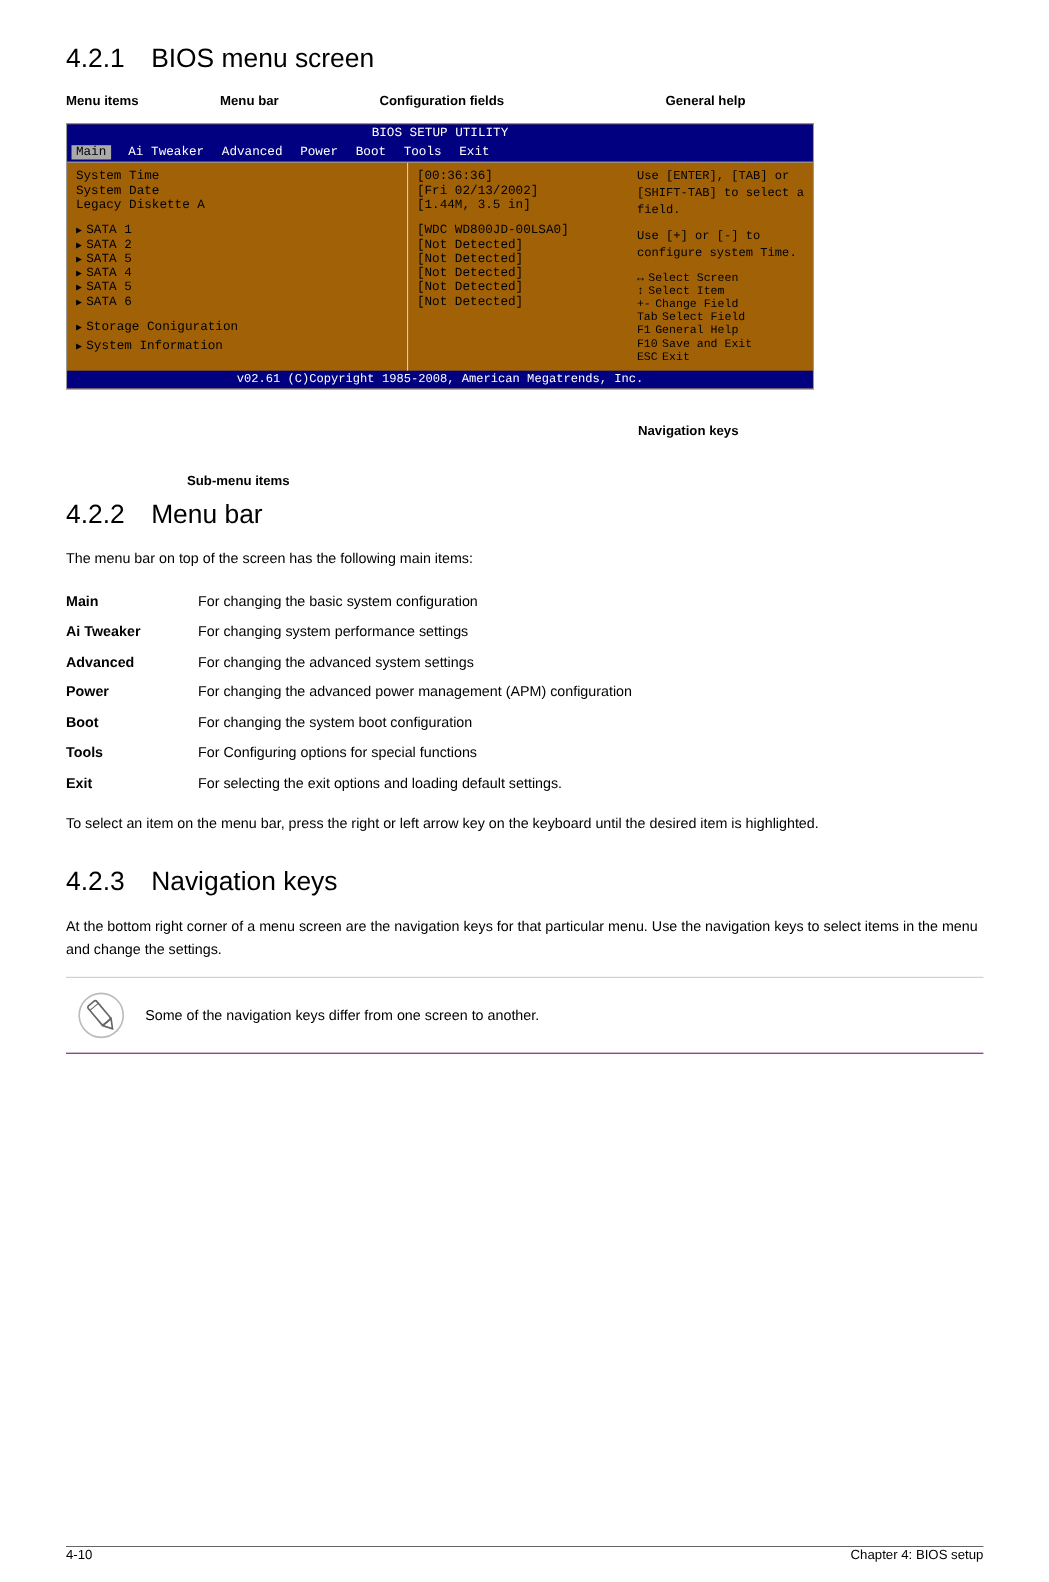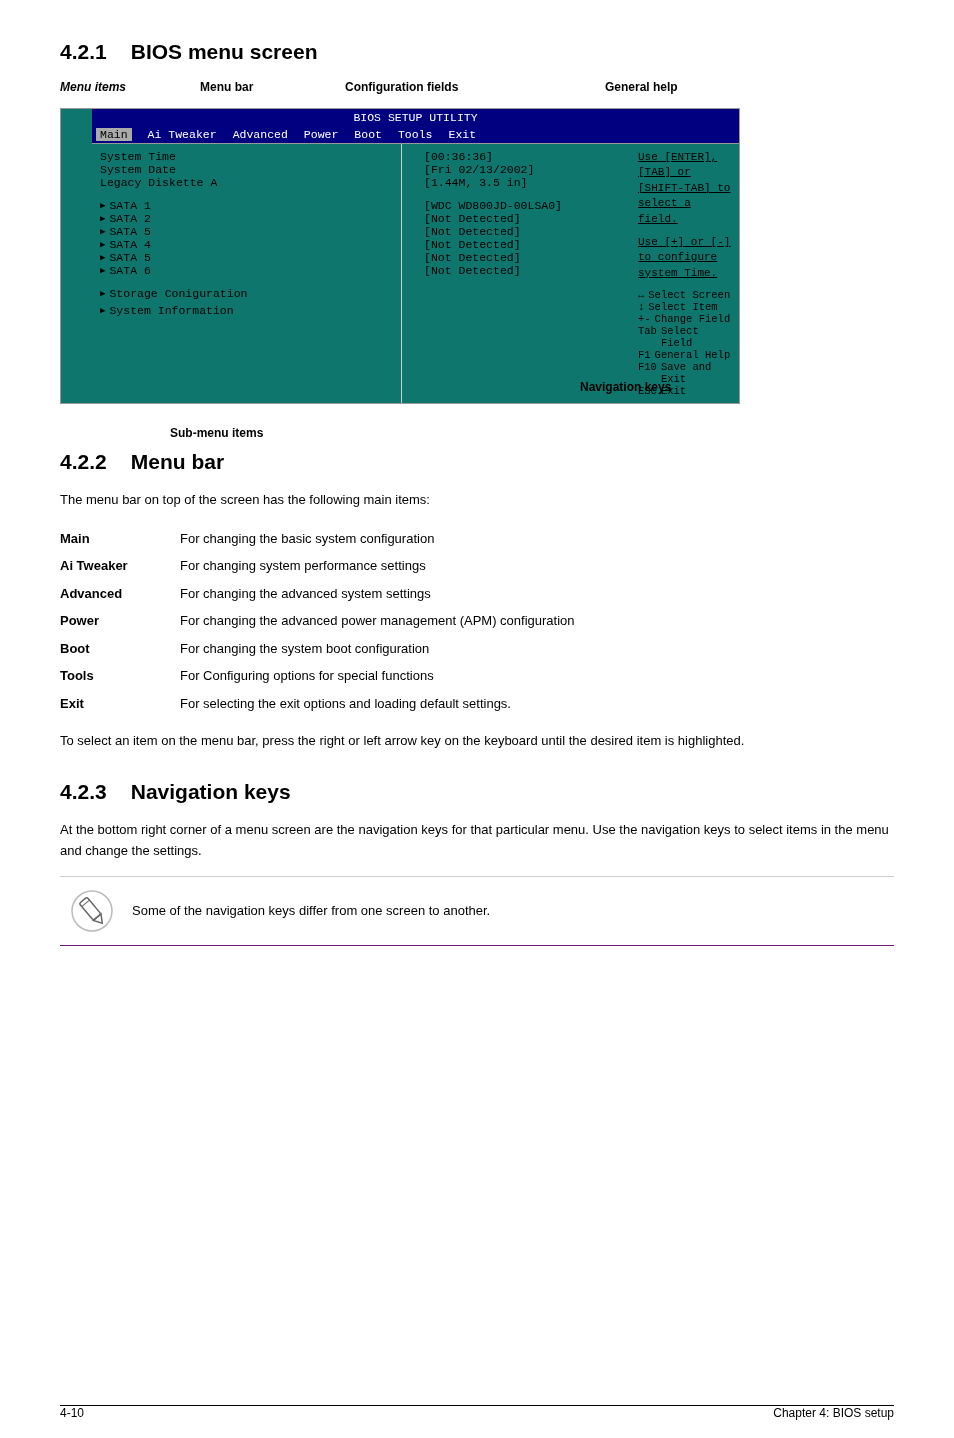--- a/index.html
+++ b/index.html
@@ -6,41 +6,40 @@
     body {
       font-family: Arial, Helvetica, sans-serif;
       font-size: 13px;
       background: #fff;
       color: #000;
       width: 954px;
       min-height: 1438px;
       padding: 40px 60px 40px 60px;
     }
     h2 {
-      font-size: 21px;
-      font-weight: bold;
+      font-size: 24px;
+      font-weight: normal;
       margin-bottom: 16px;
     }
     h2 span.section-num {
       margin-right: 24px;
     }
 
     
     .diagram-wrapper {
       margin-bottom: 30px;
     }
 
     
     .bios-screen {
       border: 1px solid #999;
       font-family: 'Courier New', Courier, monospace;
       font-size: 11.5px;
-      background: #0f766e;
+      background: #a16207;
       width: 680px;
-      padding-left: 31px;
     }
     .bios-title-bar {
       background: #000080;
       color: #fff;
       text-align: center;
       padding: 2px 0;
       font-size: 11.5px;
     }
     .bios-menu-bar {
       background: #000080;
@@ -53,21 +52,20 @@
     .bios-menu-bar .menu-item { color: #fff; }
     .bios-menu-bar .menu-item.active {
       background: #aaa;
       color: #000;
       padding: 0 4px;
     }
     .bios-body {
       display: flex;
       flex-direction: row;
       border-top: 1px solid #999;
-      gap: 14px;
     }
     .bios-left {
       width: 310px;
       padding: 6px 8px;
       border-right: 1px solid #ccc;
       color: #000;
     }
     .bios-left .sys-info { margin-bottom: 10px; }
     .bios-left .sata-list { margin-bottom: 10px; }
     .bios-left .sata-item { display: flex; align-items: center; gap: 4px; }
@@ -78,21 +76,21 @@
       width: 200px;
       padding: 6px 8px;
       color: #000;
     }
     .bios-right {
       flex: 1;
       padding: 6px 8px;
       color: #000;
       font-size: 11px;
     }
-    .bios-right .help-text { margin-bottom: 8px; line-height: 1.4; text-decoration: underline; }
+    .bios-right .help-text { margin-bottom: 8px; line-height: 1.4; }
     .bios-right .nav-keys { margin-top: 6px; font-size: 10.5px; }
     .bios-right .nav-keys div { display: flex; gap: 4px; }
     .bios-footer {
       background: #000080;
       color: #fff;
       text-align: center;
       padding: 2px 4px;
       font-size: 11px;
     }
 
@@ -146,21 +144,21 @@
 <body>
 
 <div class="diagram-wrapper">
   <h2>
     <span class="section-num">4.2.1</span><span>BIOS menu screen</span>
   </h2>
 
   <div class="diagram-relative" style="height: 340px;">
 
     <div style="position:absolute; top:0; left:0; width:100%; font-size:12px; font-weight:bold;">
-      <span style="position:absolute; left:0;font-style:italic;">Menu items</span>
+      <span style="position:absolute; left:0;">Menu items</span>
       <span style="position:absolute; left:140px;">Menu bar</span>
       <span style="position:absolute; left:285px;">Configuration fields</span>
       <span style="position:absolute; left:545px;">General help</span>
     </div>
 
     <div style="position:absolute; top:28px; left:0; width:690px;">
       <div class="bios-screen">
         <div class="bios-title-bar">BIOS SETUP UTILITY</div>
         <div class="bios-menu-bar">
           <span class="menu-item active">Main</span>
@@ -233,20 +231,21 @@
                   <span>F10</span>
                   <span>Save and Exit</span>
                 </div>
               <div>
                   <span>ESC</span>
                   <span>Exit</span>
                 </div>
             </div>
           </div>
         </div>
+        <div class="bios-footer">v02.61 (C)Copyright 1985-2008, American Megatrends, Inc.</div>
       </div>
     </div>
 
     <div style="position:absolute; top:300px; left:0; width:100%; font-size:12px; font-weight:bold;">
       <span style="position:absolute; left:110px;margin-top:46px;">Sub-menu items</span>
       <span style="position:absolute; left:520px;">Navigation keys</span>
     </div>
   </div>
 </div>
 

